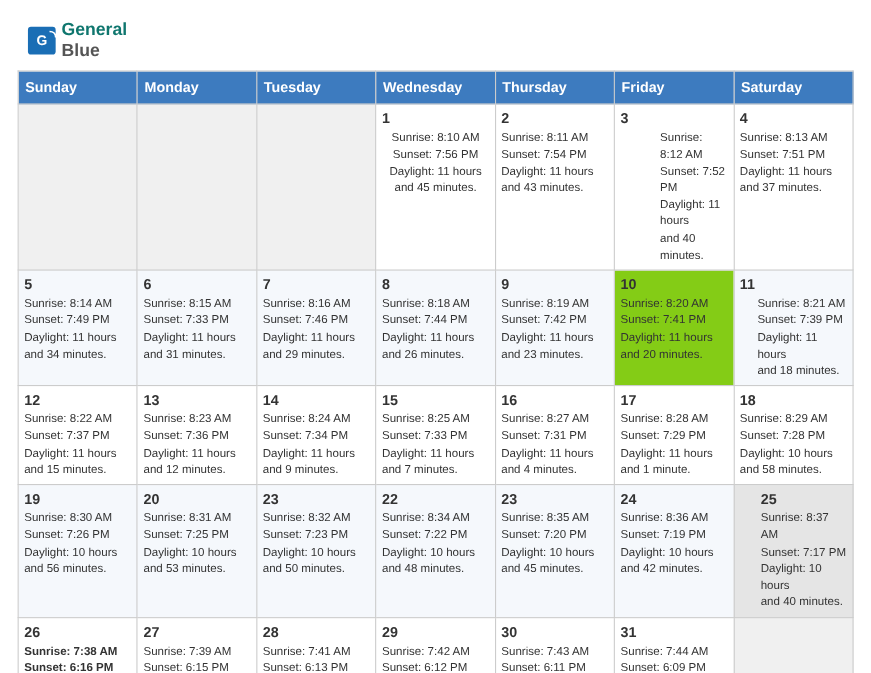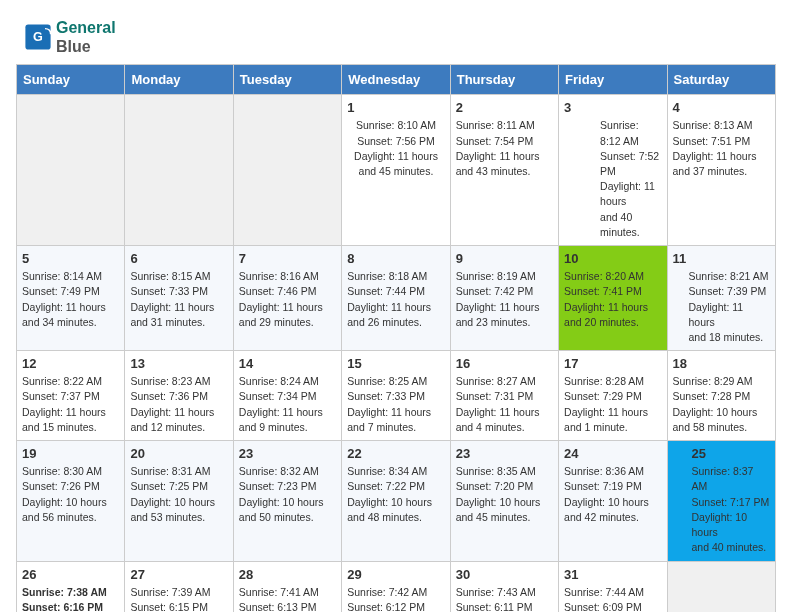--- a/index.html
+++ b/index.html
@@ -299,21 +299,21 @@
 Daylight: 10 hours
 and 45 minutes.</div>
           </td>
           <td style="background: rgb(245, 248, 252);">
             <span class="day-num">24</span>
             <div class="day-info" style="white-space: pre-line;">Sunrise: 8:36 AM
 Sunset: 7:19 PM
 Daylight: 10 hours
 and 42 minutes.</div>
           </td>
-          <td style="background: #0ea5e9; padding-left: 24px;">
+          <td style="background: #e5e5e5; padding-left: 24px;">
             <span class="day-num">25</span>
             <div class="day-info" style="white-space: pre-line;">Sunrise: 8:37 AM
 Sunset: 7:17 PM
 Daylight: 10 hours
 and 40 minutes.</div>
           </td>
         </tr>
         <tr>
           <td>
             <span class="day-num">26</span>

